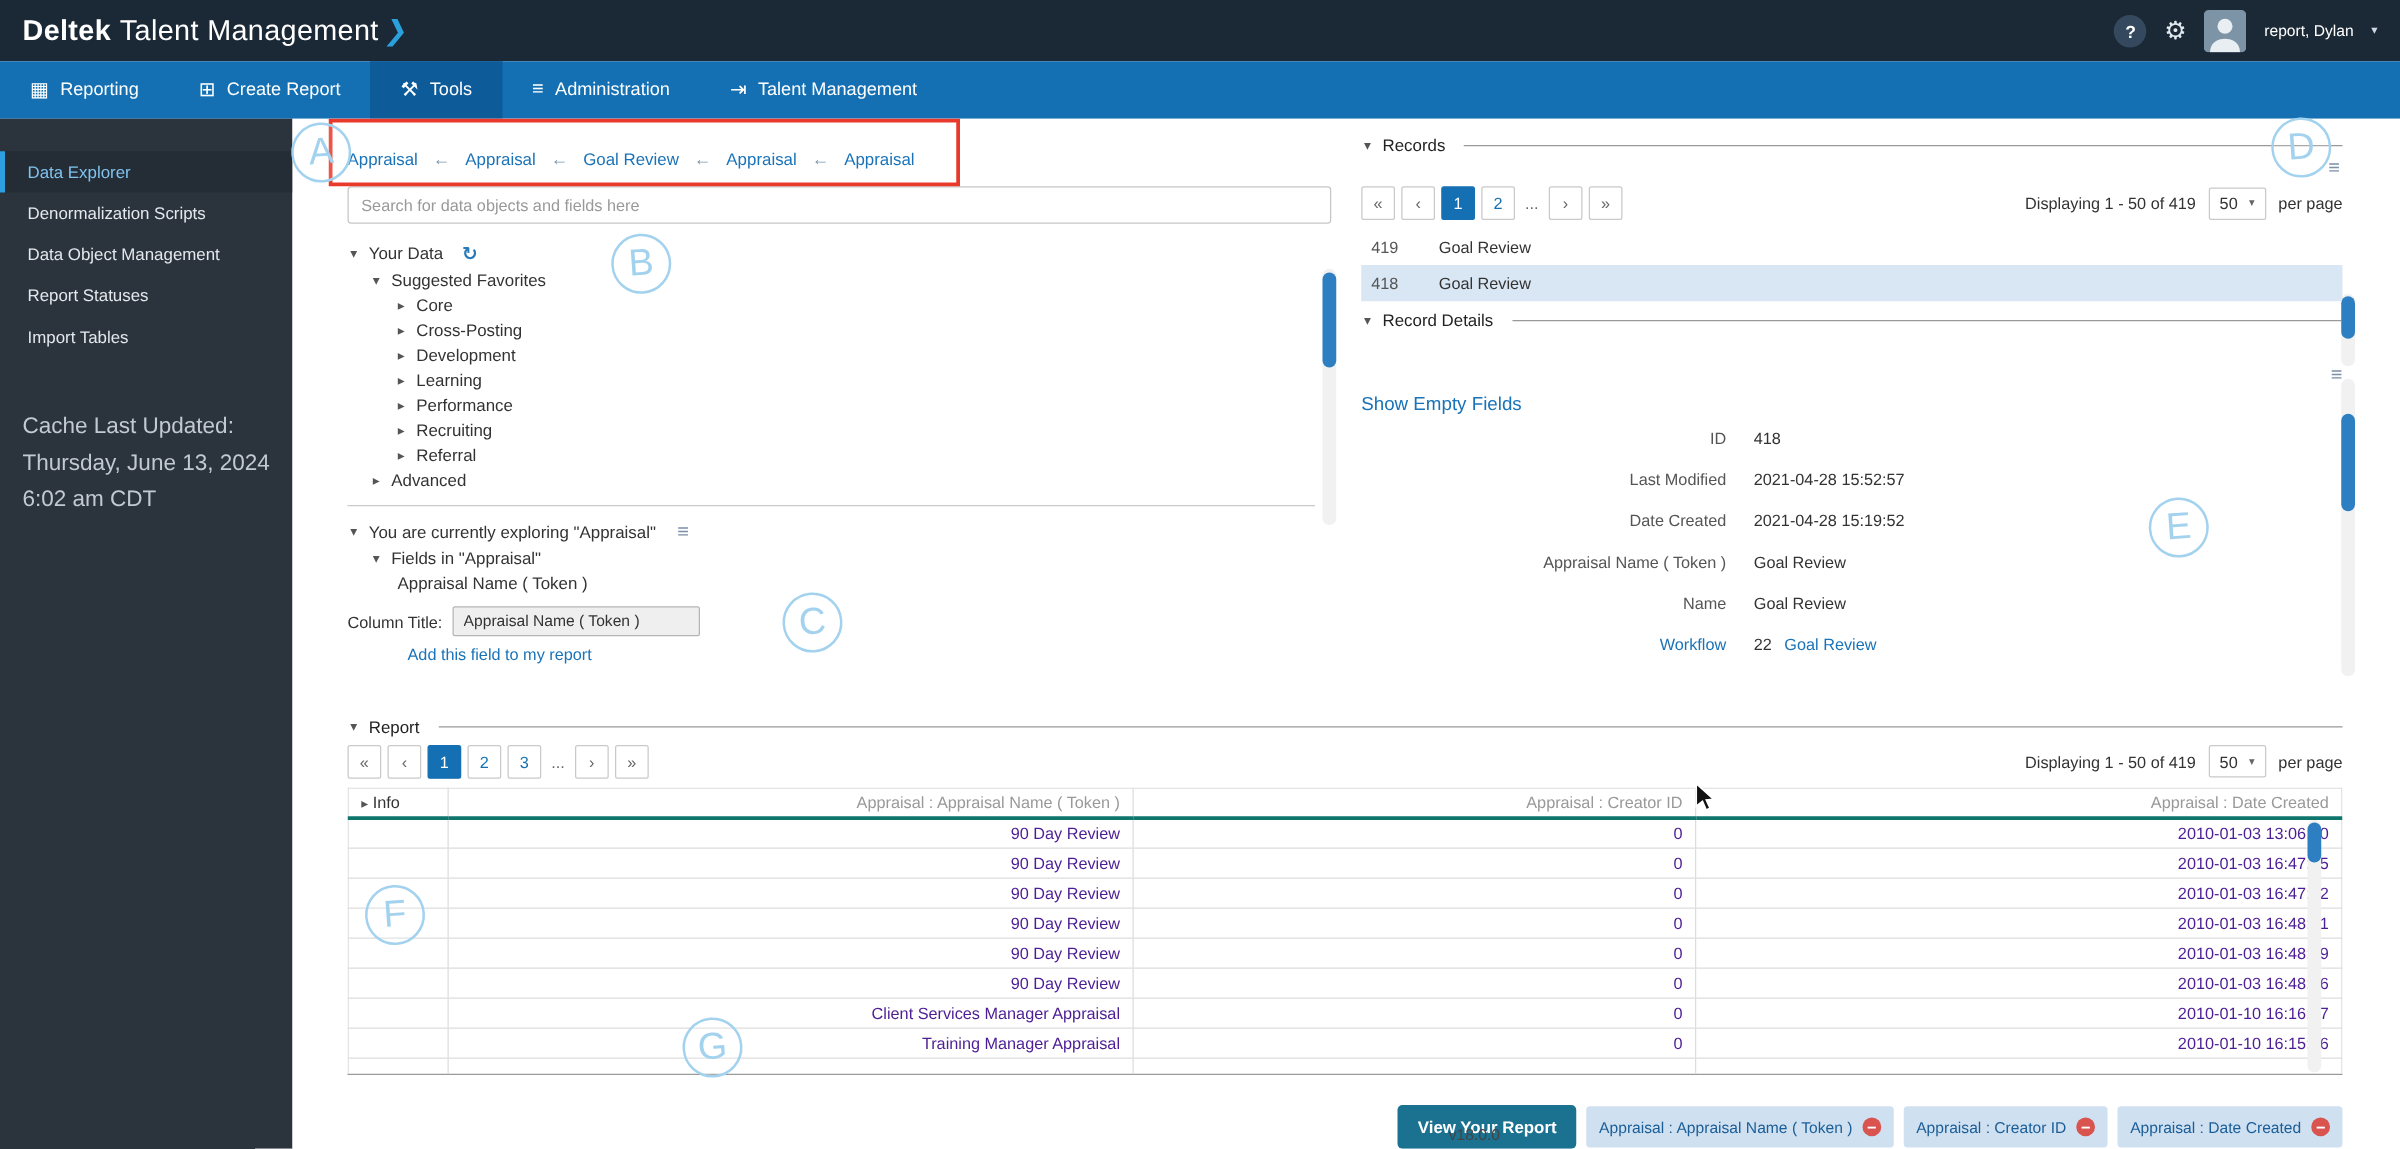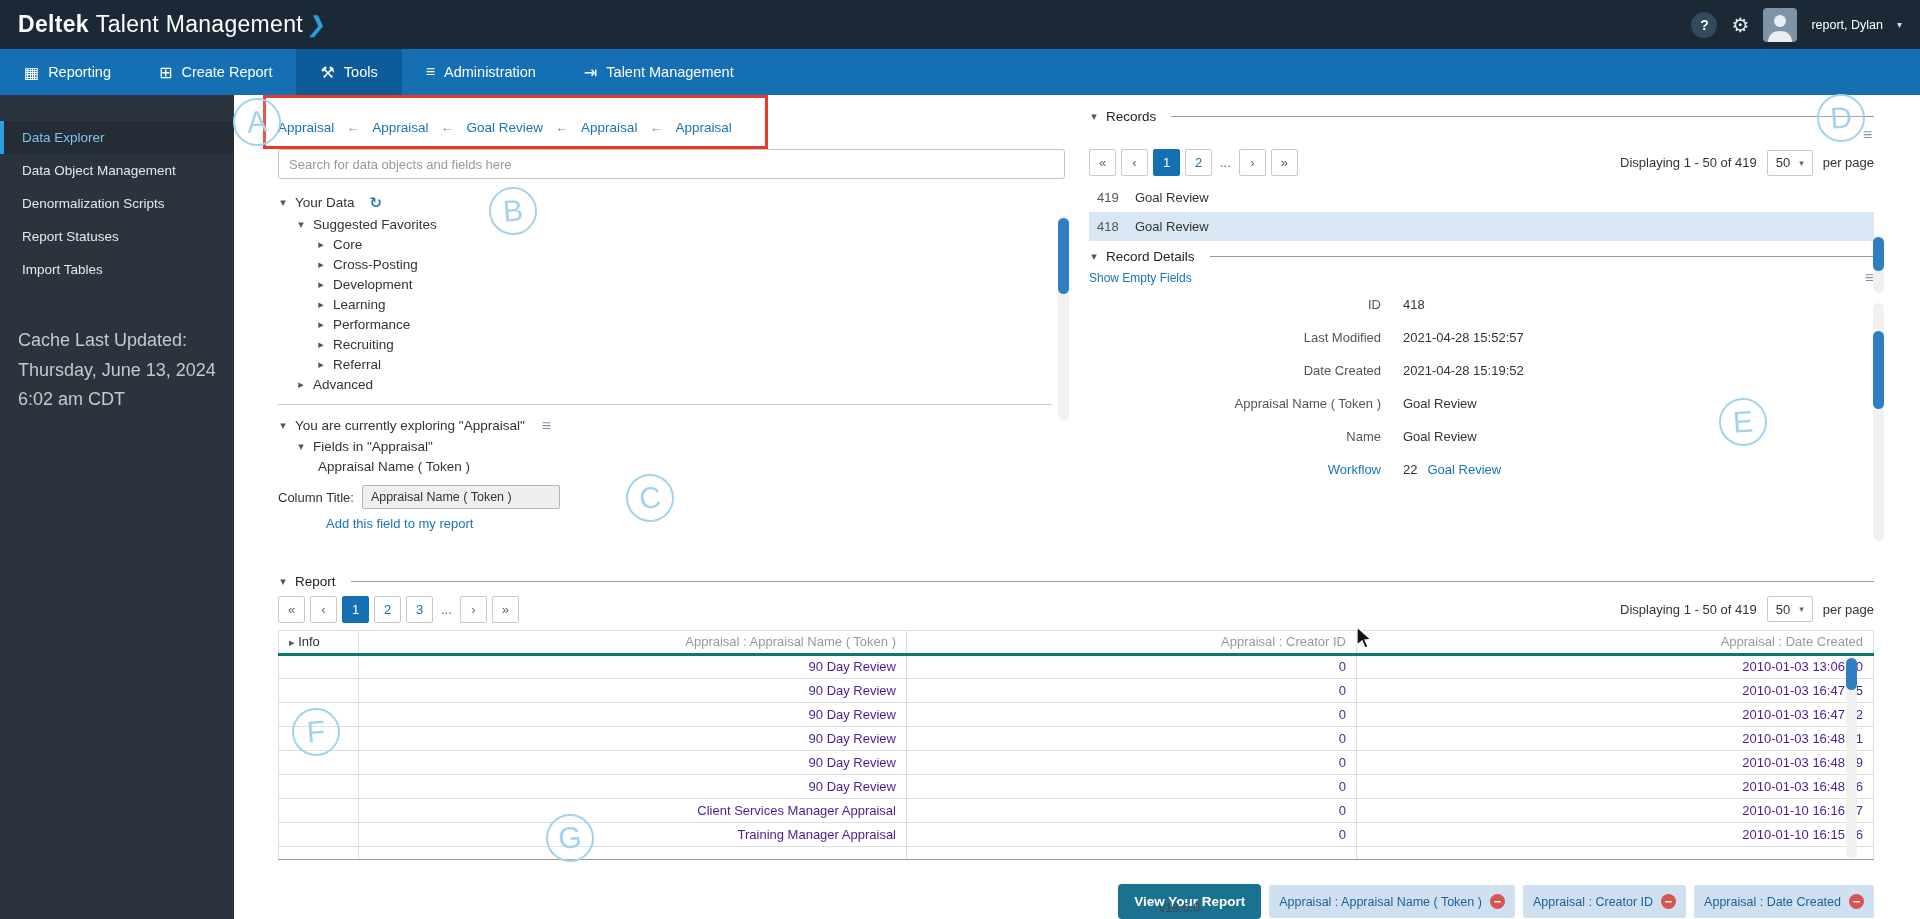--- a/index.html
+++ b/index.html
@@ -67,27 +67,27 @@
   .pager { display:flex; align-items:center; gap:5px; }
   .pbtn { min-width:27px; height:27px; border:1px solid #c9c9c9; background:#fff; color:#666; display:flex; align-items:center; justify-content:center; font-size:13px; border-radius:2px; cursor:pointer; padding:0 7px; font-family:inherit; }
   .pbtn.page { color:#1470b3; }
   .pbtn.active { background:#1470b3; color:#fff; border-color:#1470b3; }
   .pell { color:#666; padding:0 3px; font-size:13px; }
   .disp-cluster { display:flex; align-items:center; gap:10px; font-size:13px; color:#333; }
   .size-select { border:1px solid #c9c9c9; border-radius:2px; height:26px; display:flex; align-items:center; gap:9px; padding:0 8px; font-size:13px; color:#333; cursor:pointer; }
   .size-caret { font-size:9px; color:#666; }
 
   .records-list { margin-top:2px; }
-  .rec-row { display:flex; align-items:center; height:29px; font-size:13px; padding:0 8px; cursor:pointer; }
+  .rec-row { display:flex; align-items:center; height:29px; font-size:13px; padding:0 8px; cursor:pointer;gap:16px; }
   .rec-row.selected { background:#d9e7f5; }
   .rec-id { width:38px; color:#555; }
   .rec-name { color:#333; }
 
   .show-empty-row { display:flex; align-items:center; justify-content:space-between; margin:6px 0 2px; }
-  .show-empty { color:#1a73b8; font-size:12px; cursor:pointer; }
+  .show-empty { color:#1a73b8; font-size:15px; cursor:pointer;margin-top:45px; }
 
   .details { font-size:13px; }
   .det-row { display:flex; height:33px; align-items:center; }
   .det-label { width:292px; text-align:right; color:#555; flex:none; }
   .det-label.link { color:#1a73b8; cursor:pointer; }
   .det-value { margin-left:22px; color:#333; display:flex; gap:10px; align-items:center; }
   .vlink { color:#1a73b8; cursor:pointer; }
 
   .report-sec { padding:0 46px 0 44px; position:relative; flex:none; }
   .report-table-wrap { margin-top:4px; height:230px; overflow:hidden; border-bottom:1px solid #9a9a9a; position:relative; }
@@ -161,22 +161,22 @@
     <div class="nav-item">
       <span class="nav-icon">⇥</span>
       <span>Talent Management</span>
     </div>
   </nav>
 
   <div class="content-row">
 
     <aside class="sidebar">
       <div class="side-item active">Data Explorer</div>
+      <div class="side-item">Denormalization Scripts</div>
       <div class="side-item">Data Object Management</div>
-      <div class="side-item">Denormalization Scripts</div>
       <div class="side-item">Report Statuses</div>
       <div class="side-item">Import Tables</div>
       <div class="cache">
         <div>Cache Last Updated:</div>
         <div>Thursday, June 13, 2024 6:02 am CDT</div>
       </div>
     </aside>
 
     <main class="main">
 

